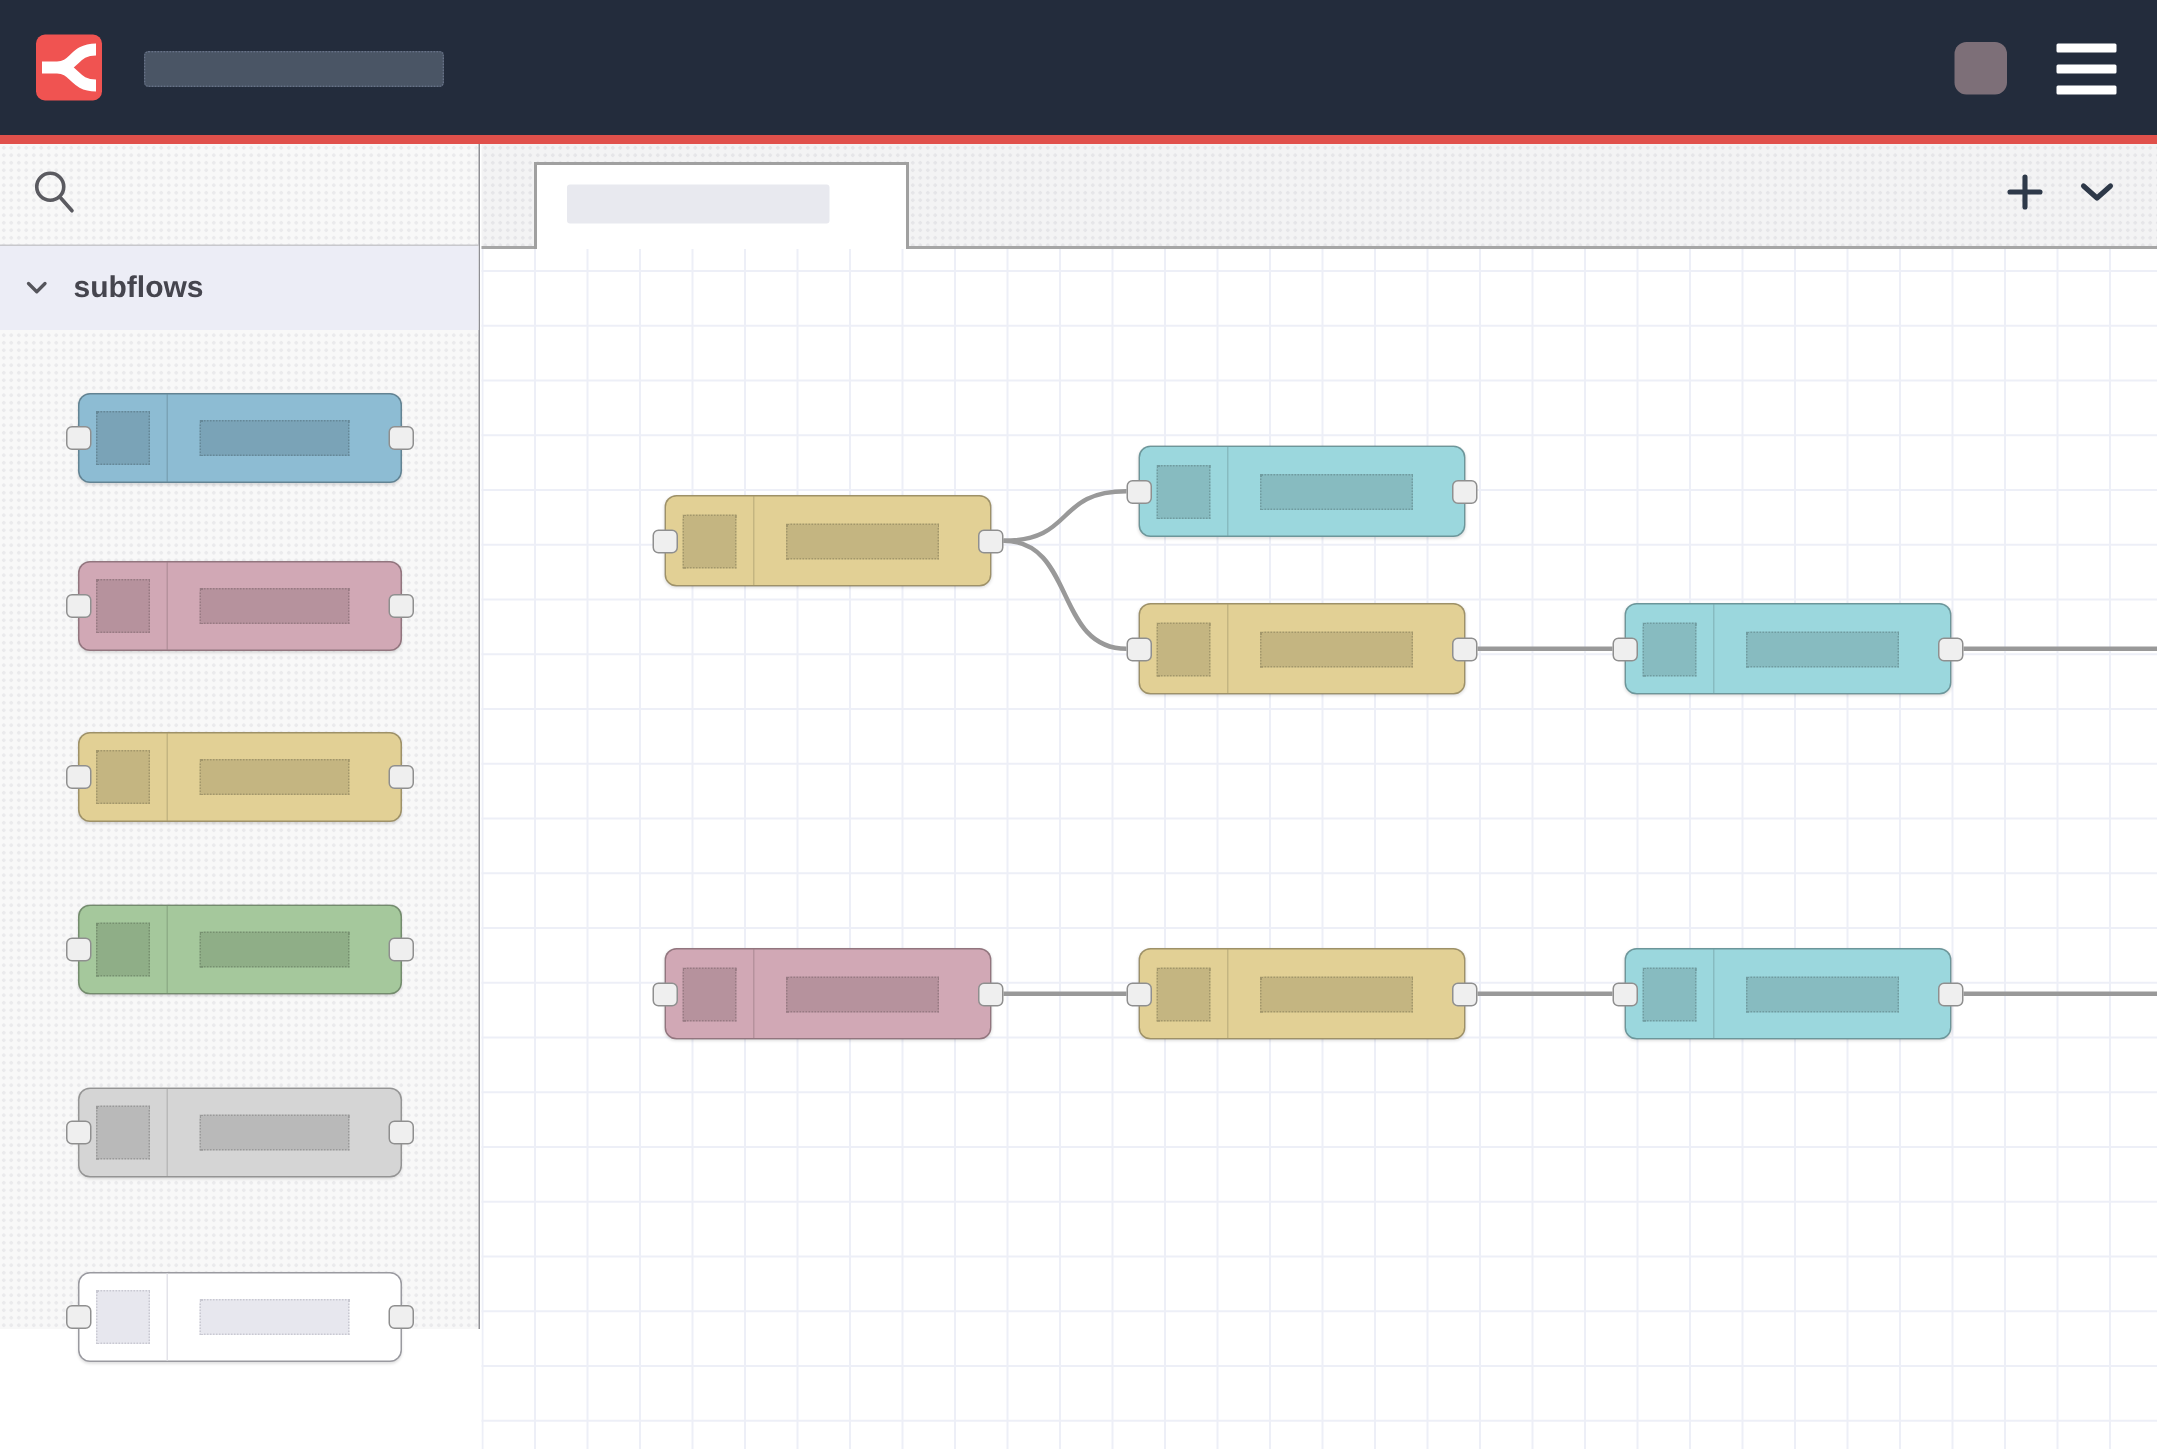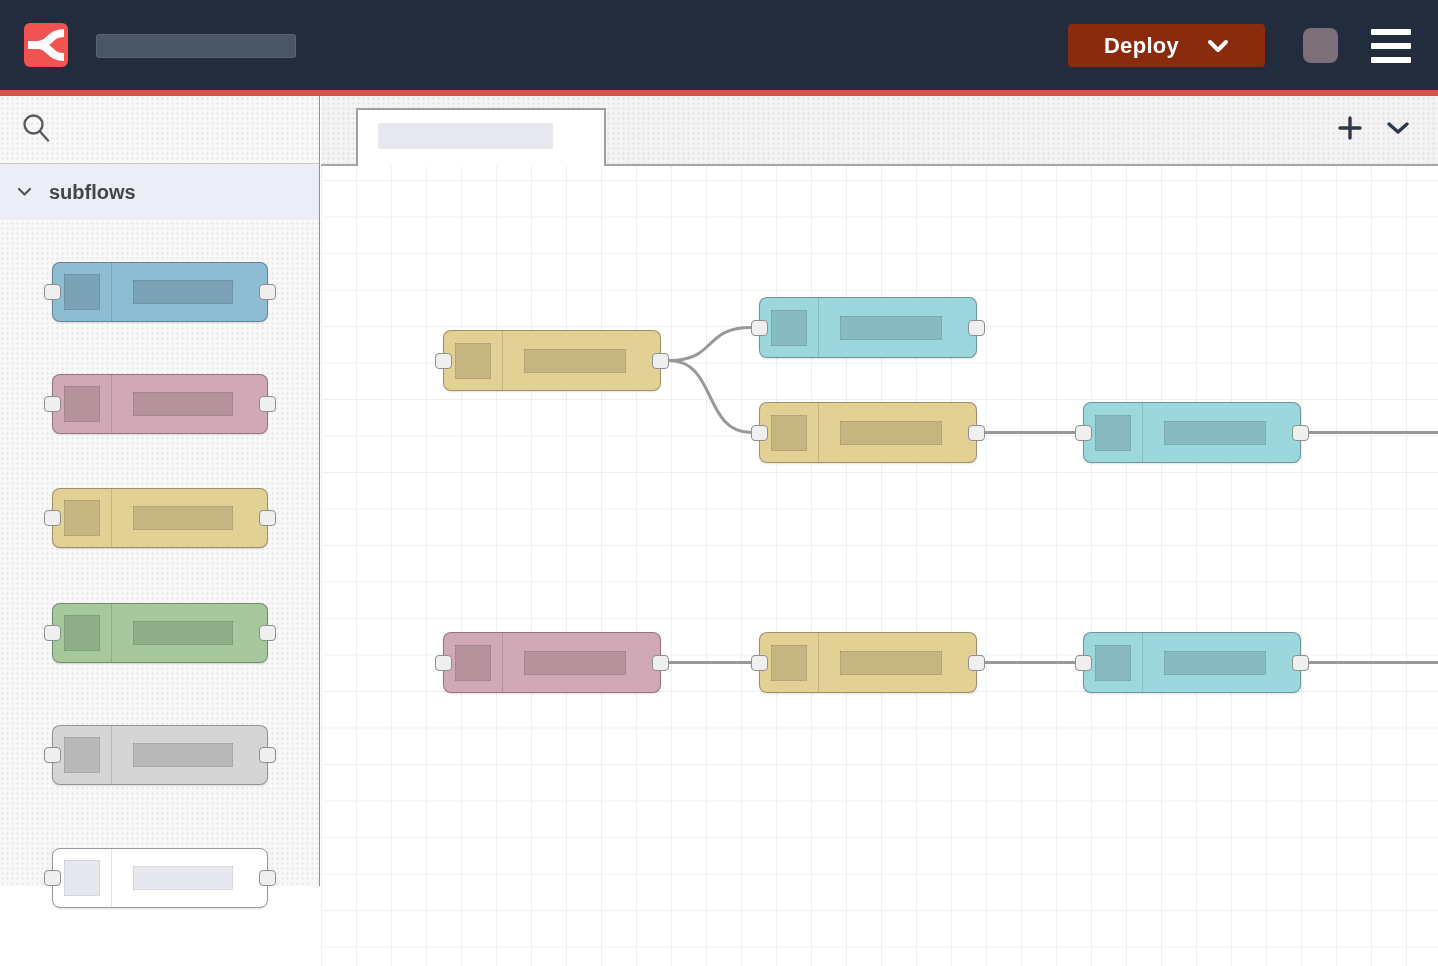--- a/index.html
+++ b/index.html
@@ -69,26 +69,20 @@
 
 <div id="app">
 
   <div class="header">
     <div class="logo">
       <svg width="44" height="44" viewBox="0 0 44 44">
         <path d="M4 22 H15 M40 10 C25 10 26 22 14 22 M40 34 C25 34 26 22 14 22" stroke="#ffffff" stroke-width="8" fill="none"></path>
       </svg>
     </div>
     <div class="header-title-ph"></div>
-    <button class="deploy-btn">
-      <span>Deploy</span>
-      <svg width="22" height="14" viewBox="0 0 22 14">
-        <path d="M3 3 L11 11 L19 3" stroke="#ffffff" stroke-width="4" fill="none" stroke-linecap="round" stroke-linejoin="round"></path>
-      </svg>
-    </button>
     <div class="avatar"></div>
     <button class="menu-btn" aria-label="menu">
       <span></span>
       <span></span>
       <span></span>
     </button>
   </div>
   <div class="accent-line"></div>
 
   <div class="sidebar">

